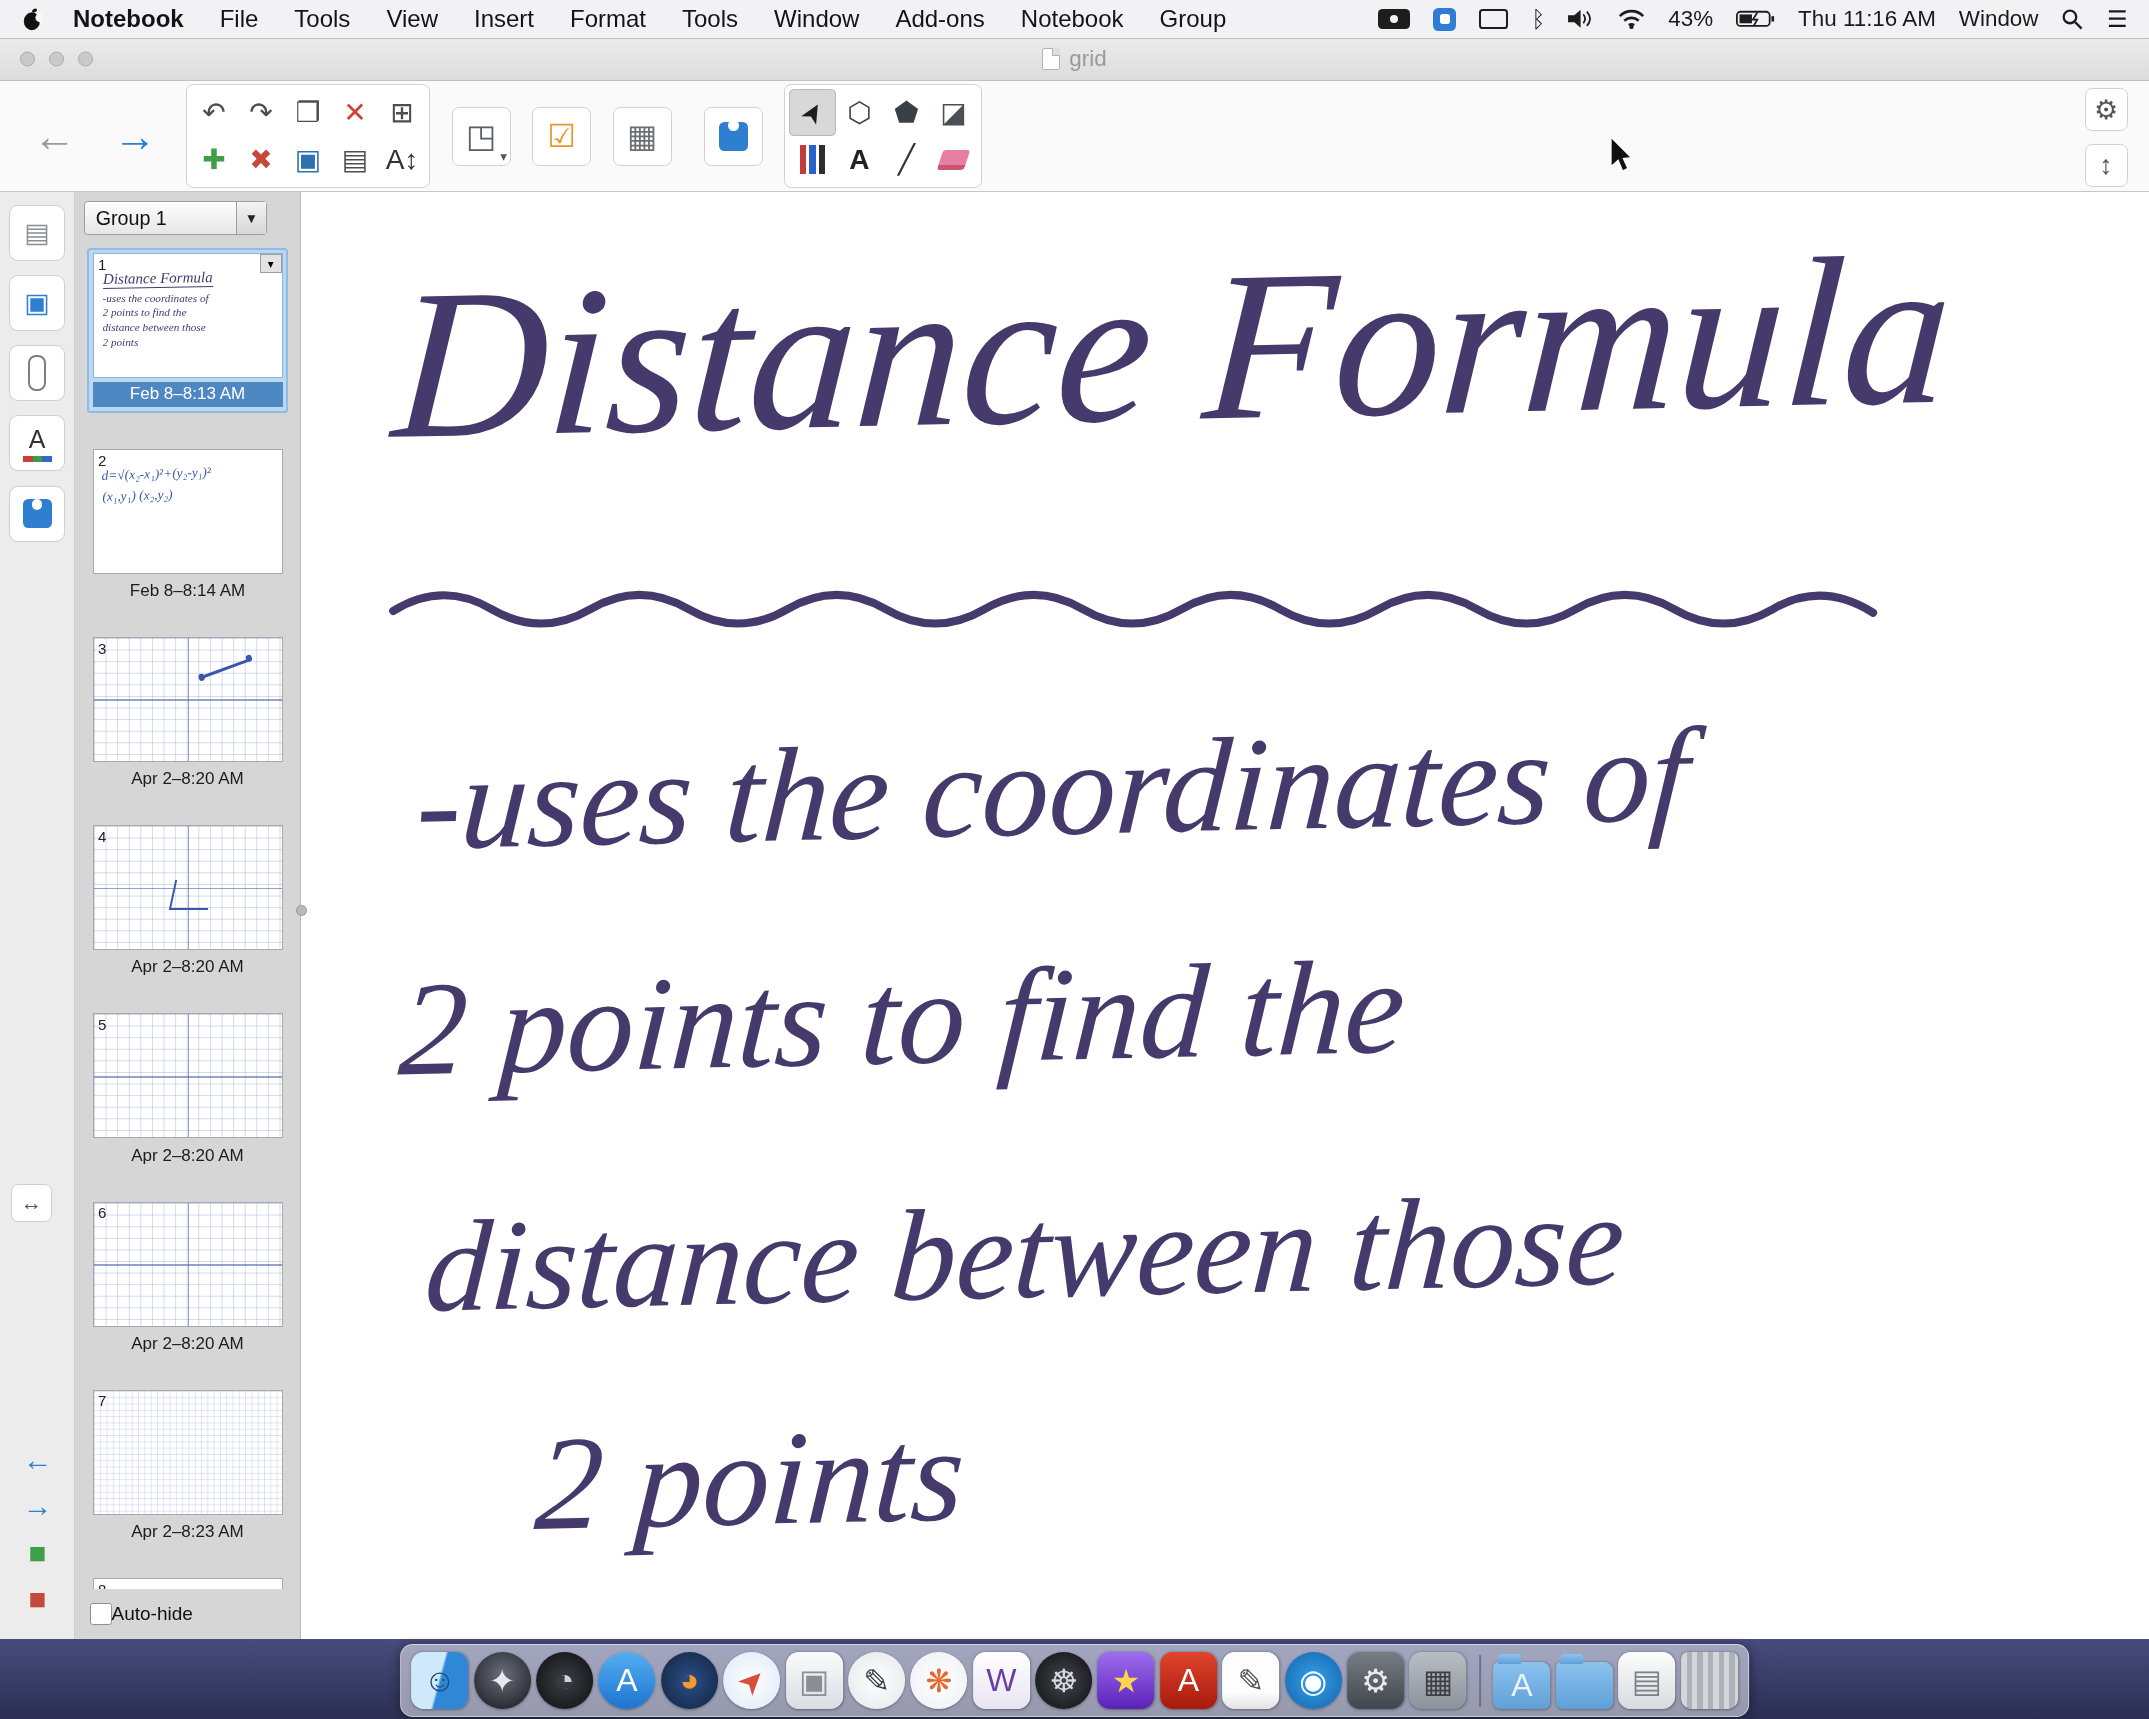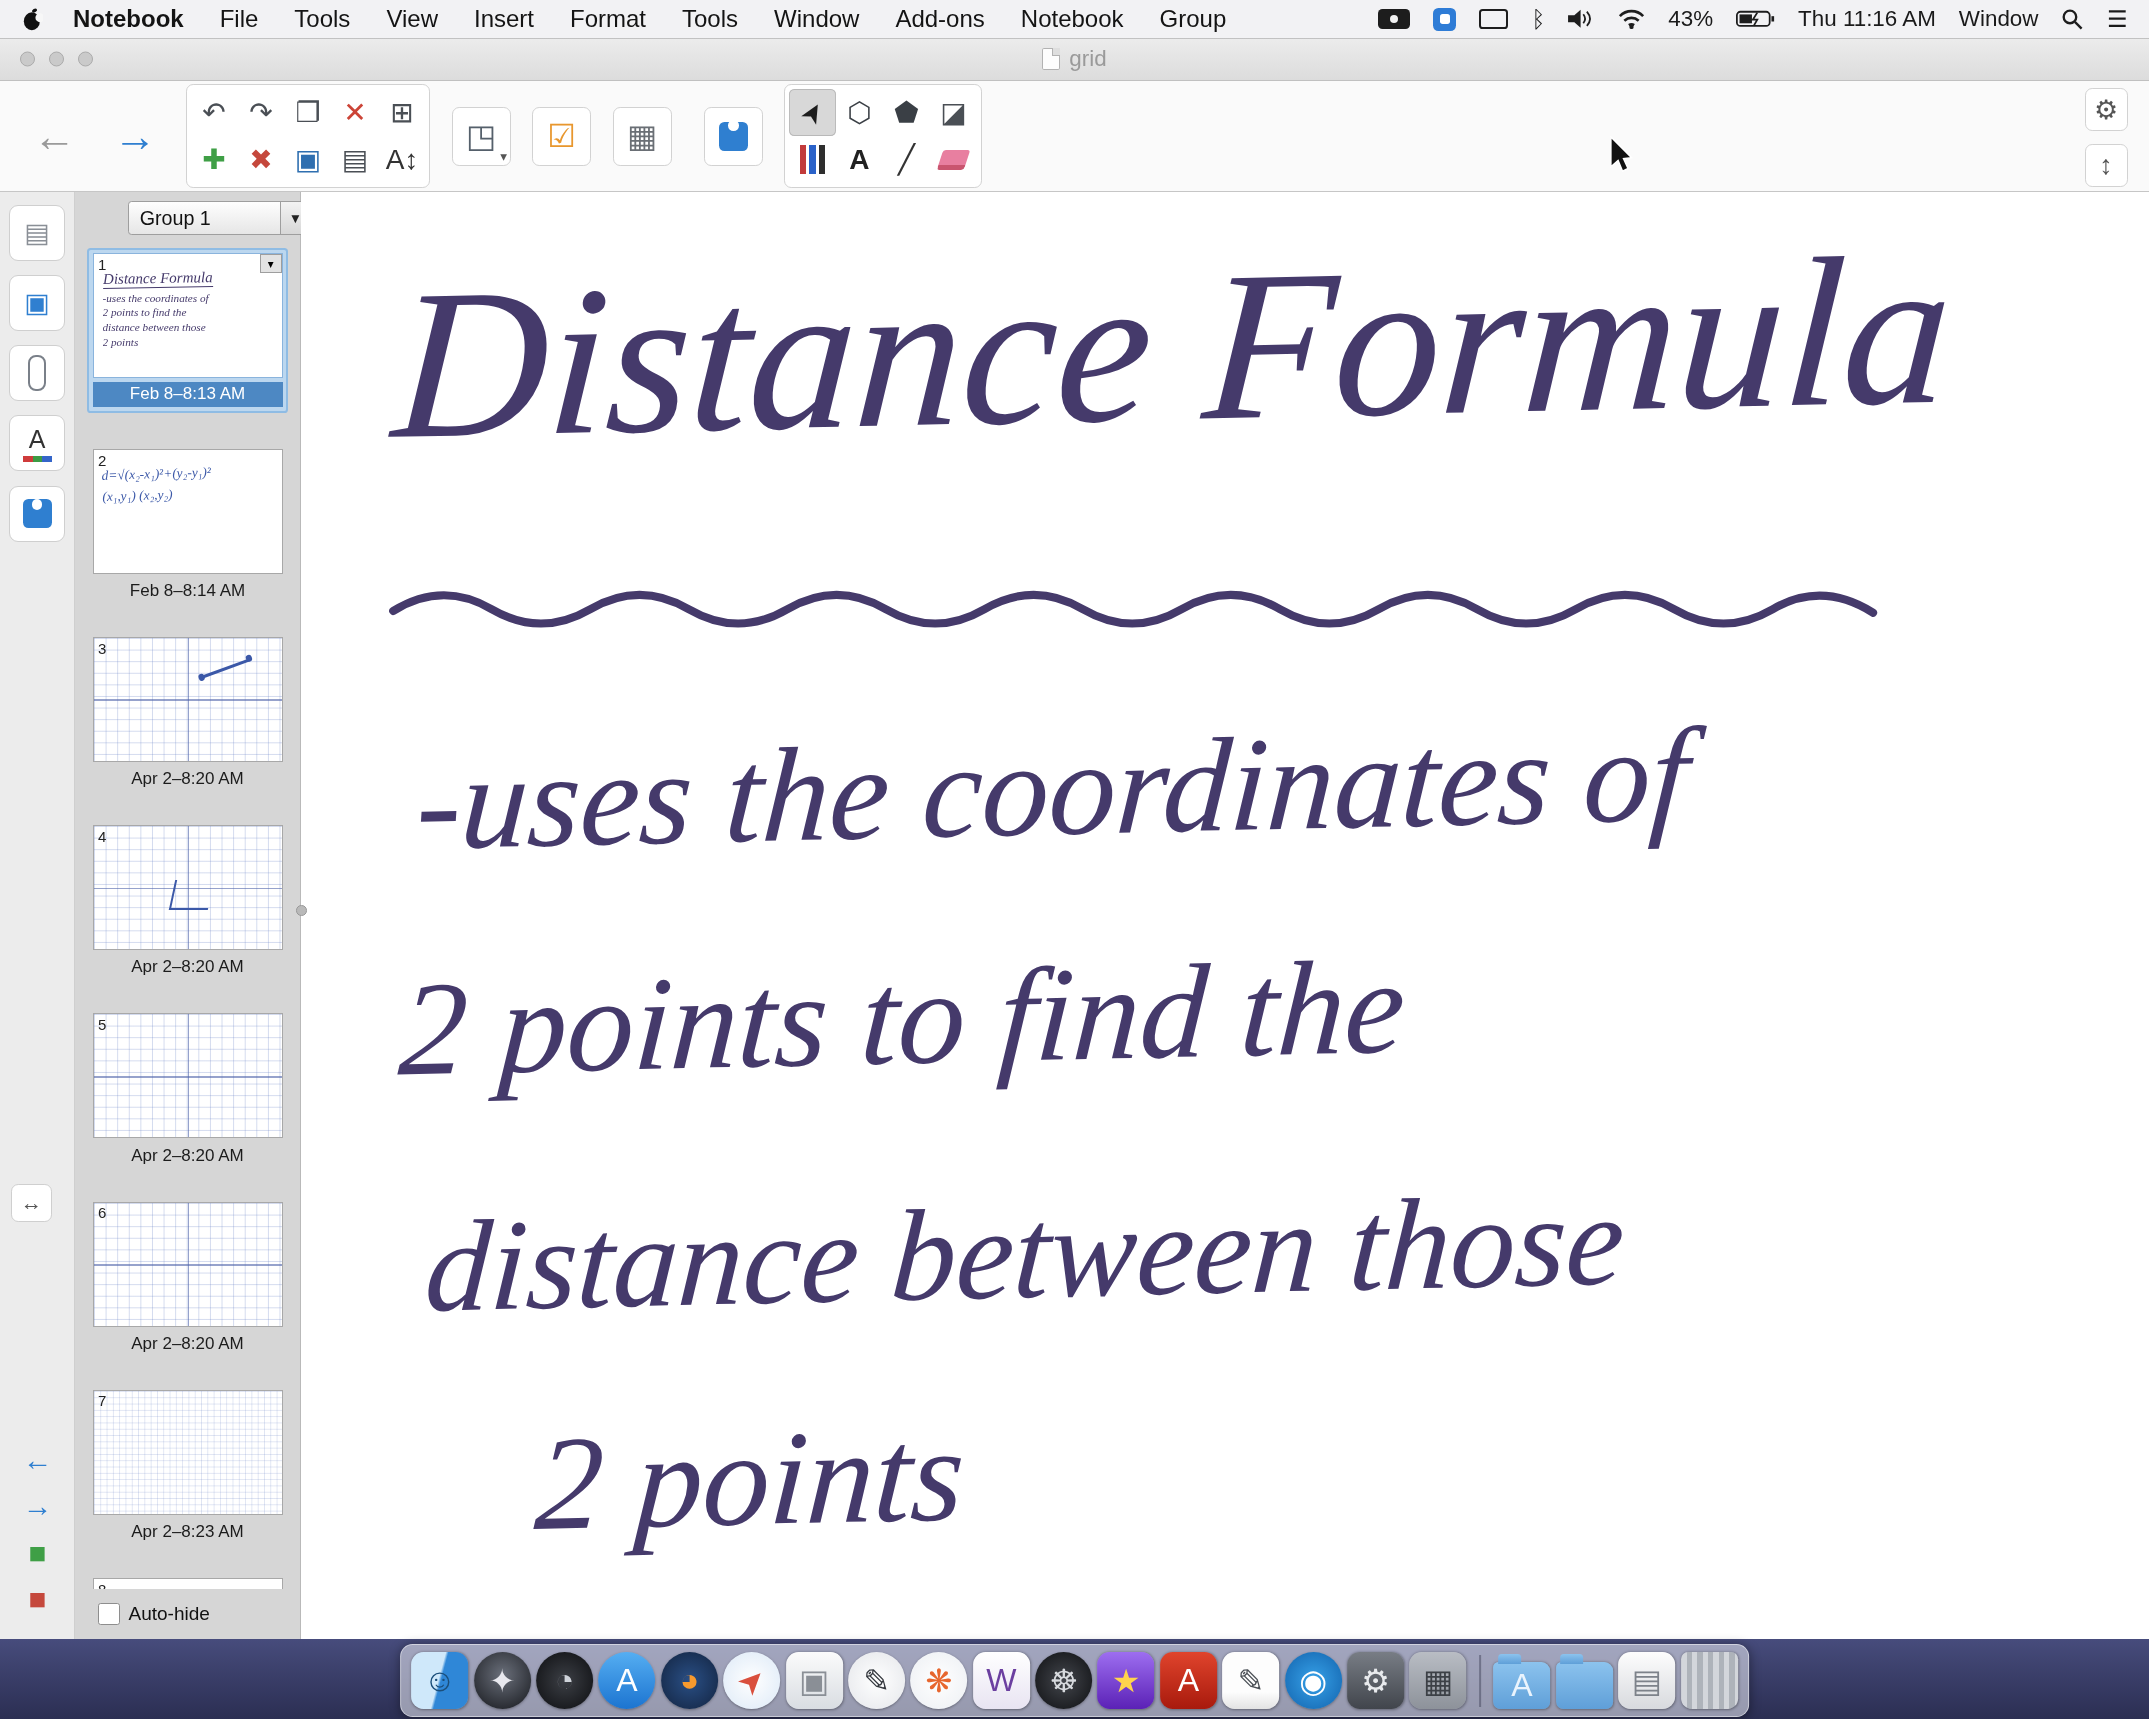--- a/index.html
+++ b/index.html
@@ -89,21 +89,21 @@
     flex-direction:column; align-items:center; gap:12.5px; }
   .ss-mini { width:38px; height:34px; display:flex; align-items:center; justify-content:center;
     font-size:29.6px; font-weight:bold; }
 
   
   #page-panel { width:226px; background:#d6d6d6; border-right:0.9px solid #b9b9b9;
     display:flex; flex-direction:column; }
   .group-row { padding:9px 7.2px 3.6px 9px; }
   .group-dd { width:183px; height:34px; background:linear-gradient(#fefefe,#e6e6e6);
     border:0.9px solid #9e9e9e; border-radius:3.6px; display:flex; align-items:center;
-    font-size:19.7px; color:#111; padding-left:10.7px; position:relative;margin-left:44px; }
+    font-size:19.7px; color:#111; padding-left:10.7px; position:relative; }
   .dd-arrow { position:absolute; right:0; top:0; bottom:0; width:30px;
     background:linear-gradient(#f3f3f3,#d7d7d7); border-left:0.9px solid #9e9e9e;
     display:flex; align-items:center; justify-content:center; font-size:13.4px; color:#222; }
   #page-list { flex:1; overflow:hidden; padding-top:9px; display:flex; flex-direction:column; align-items:center; }
   .page-entry { margin-bottom:36px; display:flex; flex-direction:column; align-items:center; }
   .thumb { position:relative; width:190px; height:125px; background:#fff; border:0.9px solid #a8a8a8; overflow:hidden; }
   .sel-wrap { background:#bcd7ef; border:2.7px solid #8fbce4; border-radius:3.6px; padding:3.6px; }
   .sel-wrap .thumb { border:0.9px solid #8ab4dd; }
   .sel-label { background:#4d88c3; color:#fff; font-size:17px; text-align:center; padding:2.7px 0; margin-top:3.6px; width:190px; }
   .thumb-date { font-size:17px; color:#1c1c1c; margin-top:7.2px; }
@@ -129,21 +129,21 @@
   .mn-line { font-size:11.2px; line-height:1.3; white-space:nowrap; }
   .mini-f { position:absolute; inset:12.5px 3.6px 5.4px 9px; color:#3b58a8; font-family:"Liberation Serif",serif;
     font-style:italic; font-size:13.4px; line-height:1.6; transform:rotate(-2deg); z-index:2; }
   .mini-ink { position:absolute; z-index:2; }
   .mini-ink.g3 { left:57%; top:24%; width:50px; height:2.7px; background:#3b58a8;
     transform:rotate(-20deg); border-radius:1.8px; }
   .mini-ink.g3::after { content:""; position:absolute; left:-4.5px; top:-1.8px; width:6.3px; height:6.3px;
     background:#3b58a8; border-radius:50%; box-shadow:51px -1.8px 0 #3b58a8; }
   .mini-ink.g4 { left:42%; top:44%; width:39px; height:30px; border-left:2.7px solid #3b58a8;
     border-bottom:2.7px solid #3b58a8; transform:skewX(-12deg); }
-  .autohide-row { height:50px; display:flex; align-items:center; gap:9px; padding-left:23px;
+  .autohide-row { height:50px; display:flex; align-items:center; padding-left:15px;
     font-size:19px; color:#111;border-radius:25px; }
   .cb { width:21.5px; height:21.5px; background:#fff; border:0.9px solid #8e8e8e; border-radius:2.7px; }
 
   
   #canvas { flex:1; background:#fff; position:relative; overflow:hidden; }
   .ink { position:absolute; font-family:"Liberation Serif",serif; font-style:italic;
     color:var(--ink,#453a6b); white-space:nowrap; line-height:1; transform:rotate(-1.3deg) skewX(-5deg); }
   #ink-title { left:94px; top:49px; font-size:213px; }
   #underline { position:absolute; left:85px; top:383px; }
   .l0 { left:116px; top:530px;  font-size:134px; }

